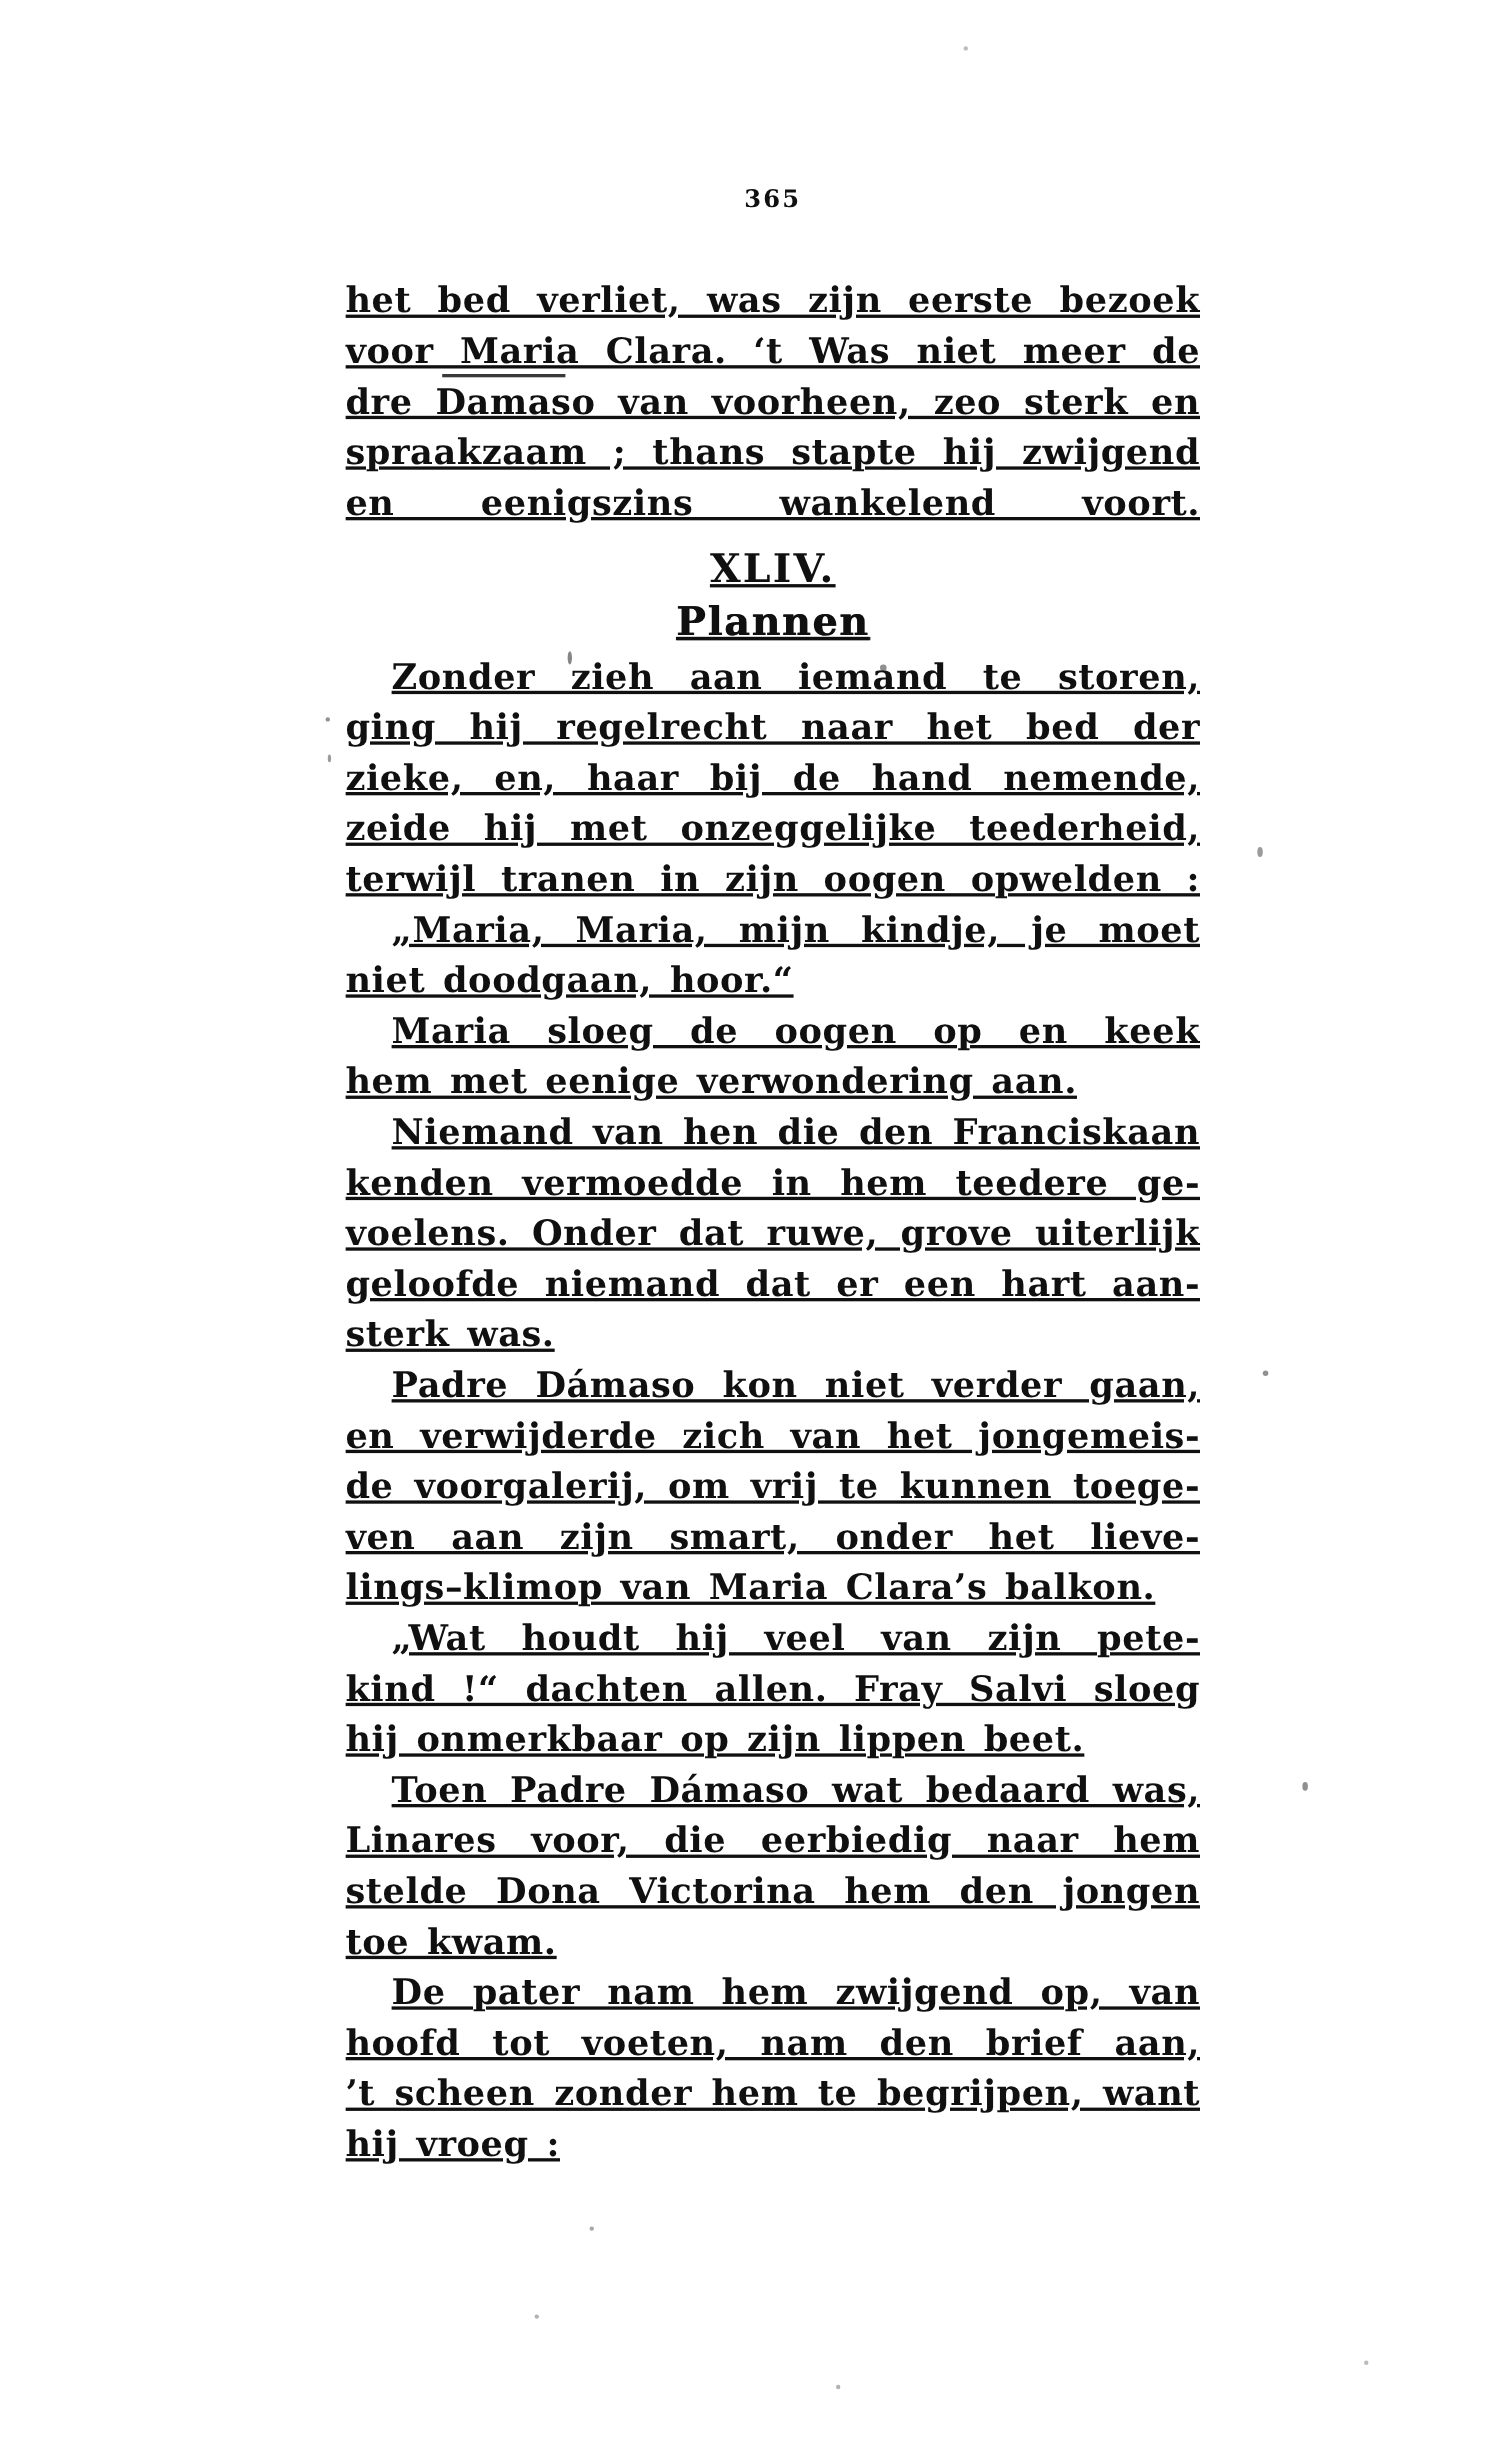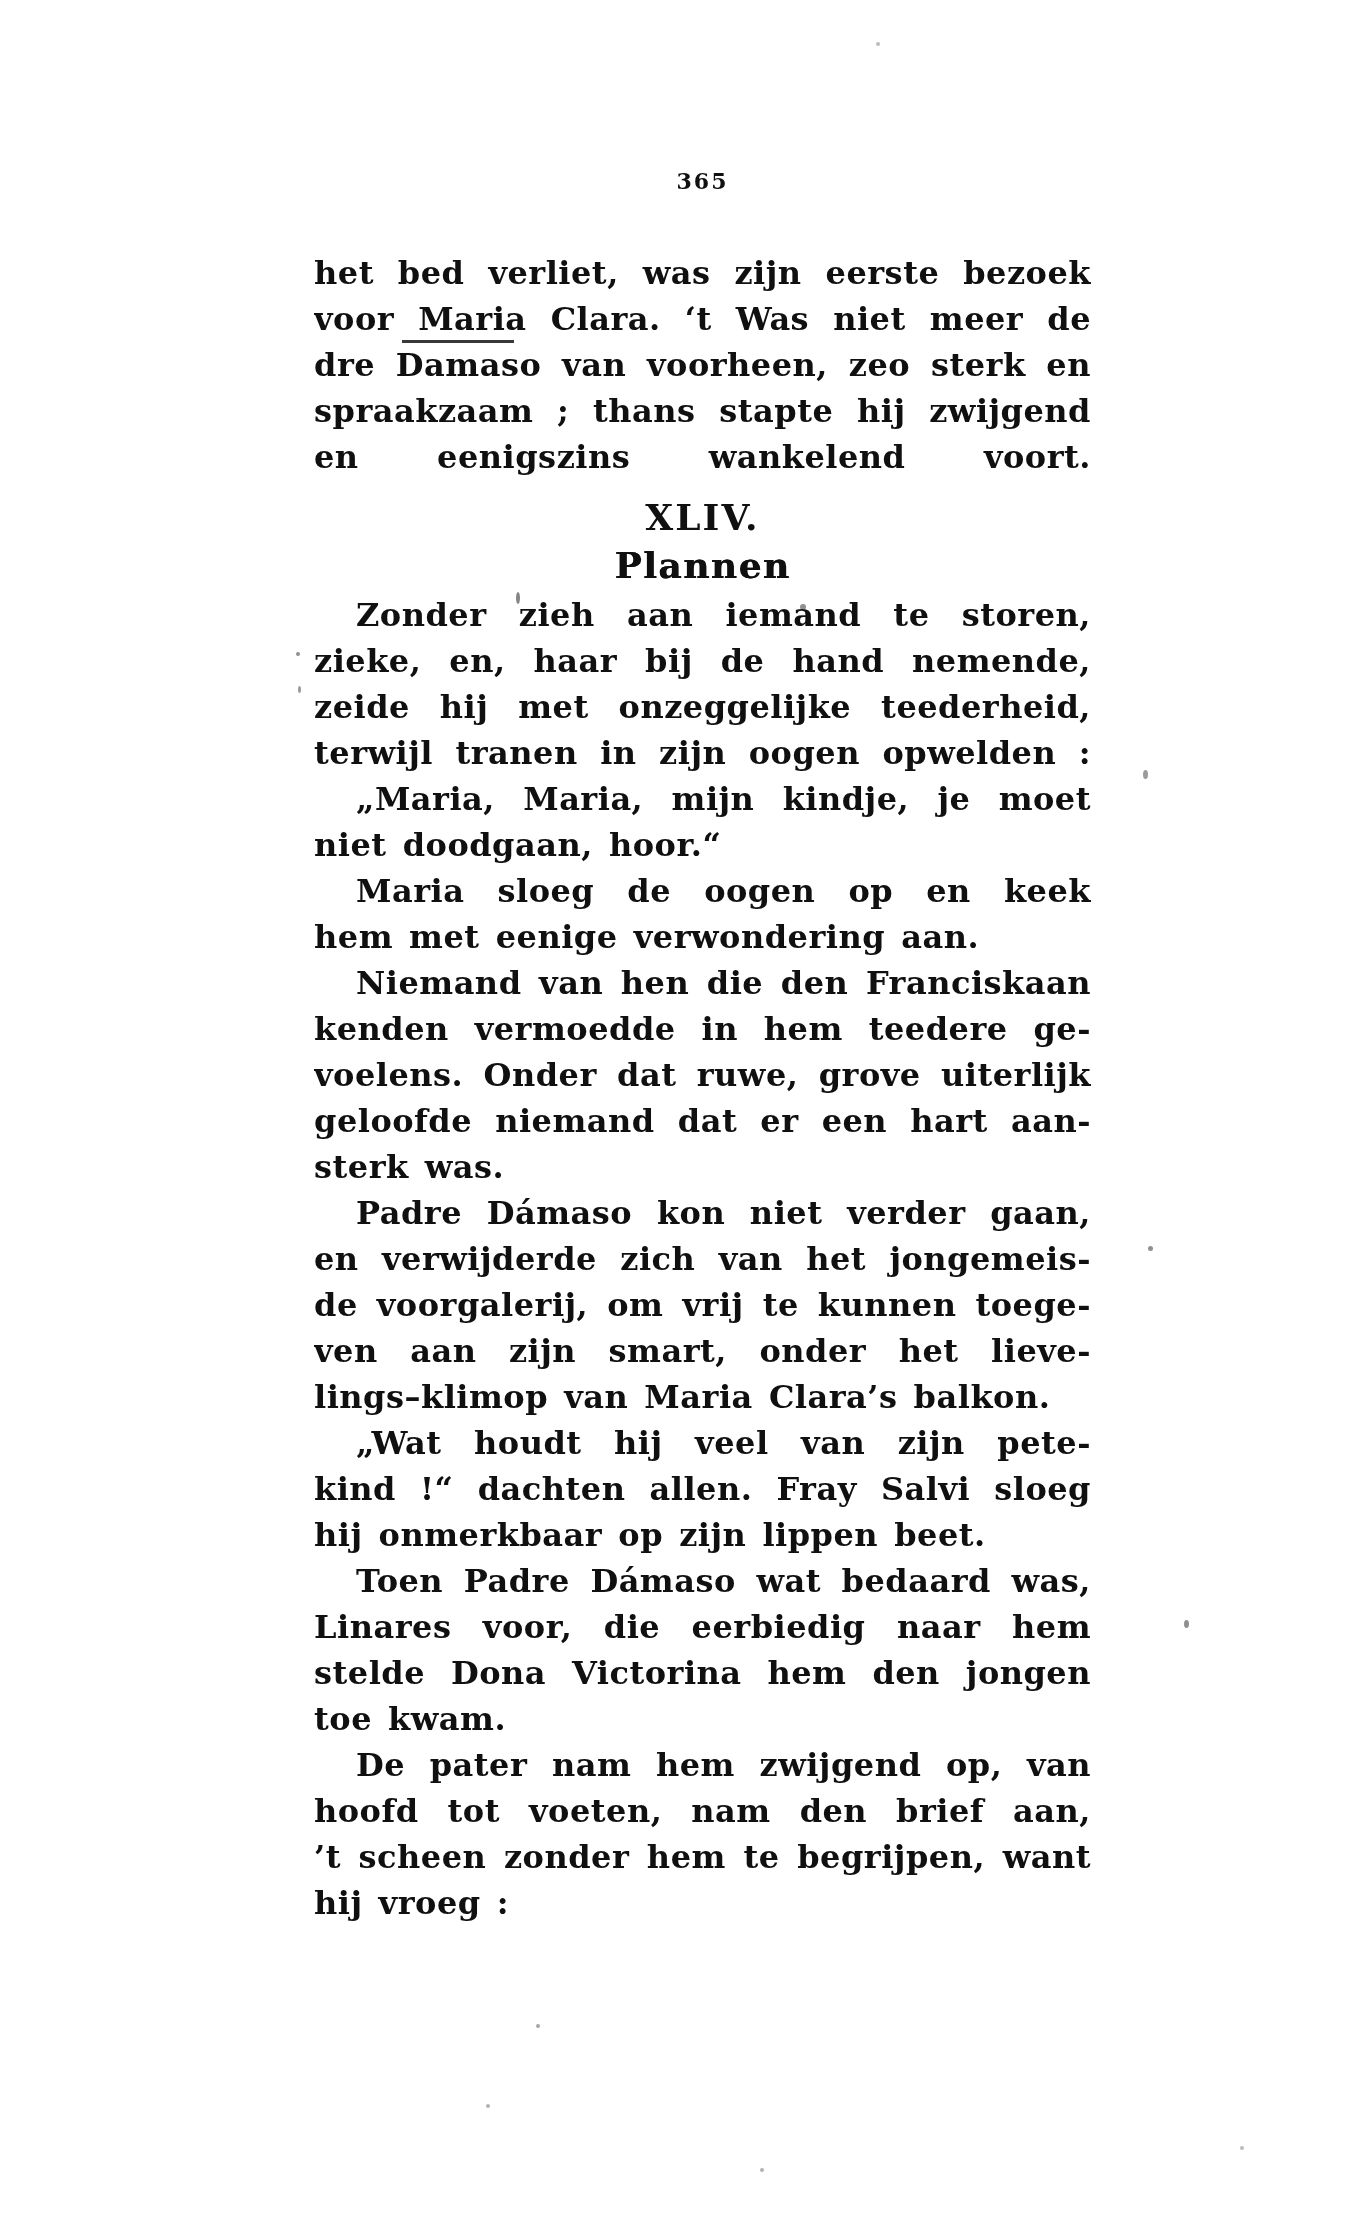--- a/index.html
+++ b/index.html
@@ -9,21 +9,21 @@
     position:relative;
     font-family:"DejaVu Serif", serif;
     color:#101010;
     overflow:hidden;
   }
   #page-scan { position:absolute; inset:0; background:#ffffff; }
   #page-number {
     position:absolute; top:168px; left:314px; width:777px;
     text-align:center; font-size:22px; font-weight:bold; letter-spacing:2px;
   }
-  #text-column { position:absolute; left:314px; top:250px; width:777px; }
+  #text-column { position:absolute; left:314px; top:250px; width:777px;text-decoration:underline; }
   .line {
     height:46px; line-height:46px;
     font-size:32px; font-weight:bold;
     letter-spacing:0.5px; word-spacing:0.14em;
     overflow:hidden;
   }
   .line.just { text-align:justify; text-align-last:justify; }
   .line.indent { padding-left:42px; }
   .block.center .line { text-align:center; text-align-last:center; }
   .block.chapter-number { margin-top:14px; }
@@ -50,20 +50,21 @@
         <div class="line just">en eenigszins wankelend voort.</div>
       </div>
       <div class="block chapter-number center">
         <div class="line">XLIV.</div>
       </div>
       <div class="block chapter-title center">
         <div class="line">Plannen</div>
       </div>
       <div class="block paragraph">
         <div class="line just indent">Zonder zieh aan iemand te storen,</div>
+        <div class="line just">ging hij regelrecht naar het bed der</div>
         <div class="line just">zieke, en, haar bij de hand nemende,</div>
         <div class="line just">zeide hij met onzeggelijke teederheid,</div>
         <div class="line just">terwijl tranen in zijn oogen opwelden :</div>
       </div>
       <div class="block paragraph">
         <div class="line just indent">„Maria, Maria, mijn kindje, je moet</div>
         <div class="line">niet doodgaan, hoor.“</div>
       </div>
       <div class="block paragraph">
         <div class="line just indent">Maria sloeg de oogen op en keek</div>

